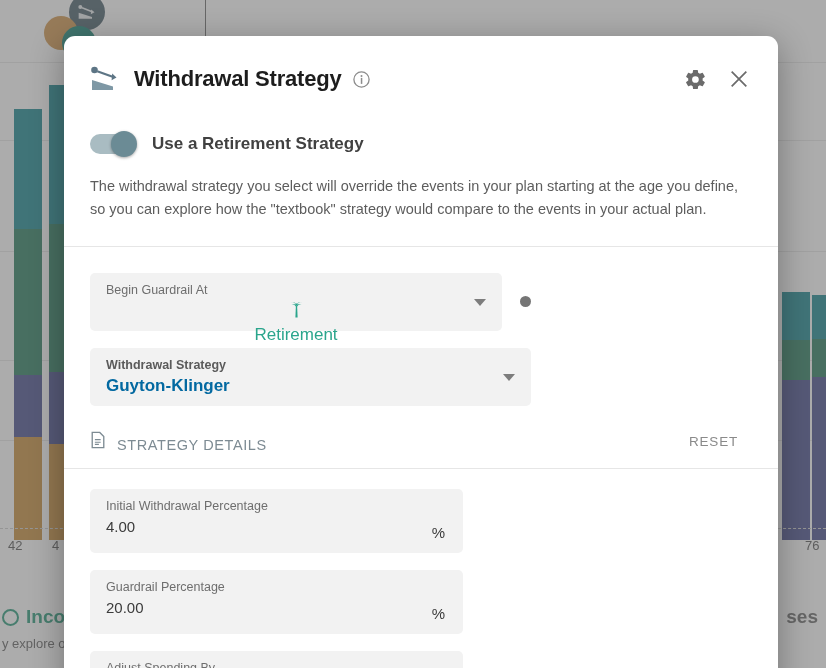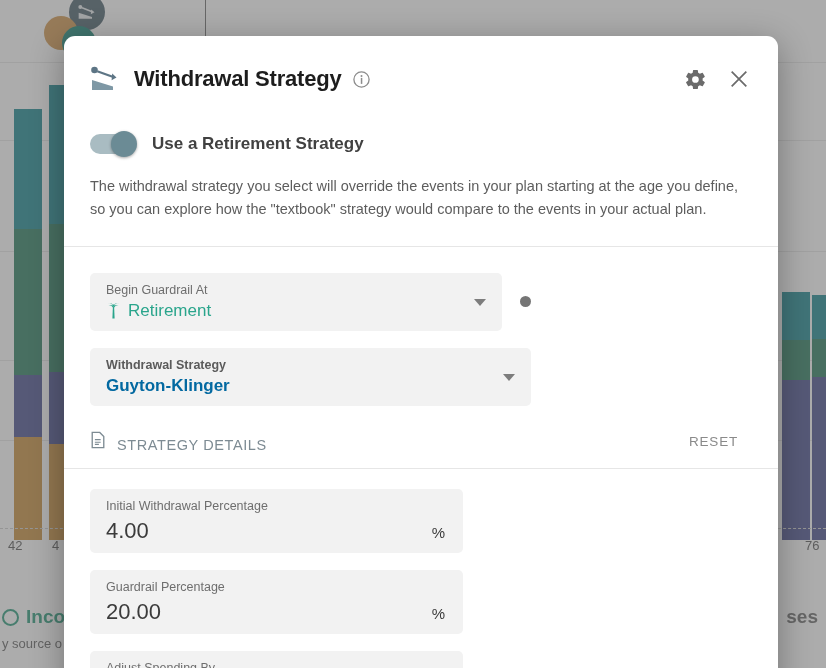--- a/index.html
+++ b/index.html
@@ -76,21 +76,21 @@
 
   .divider { height: 1px; background: #e6e6e6; margin: 24px 0 0 0; }
 
   .body-pad { padding: 0 26px; }
 
   .field {
     position: relative; background: #f2f2f2; border-radius: 5px;
     height: 58px; padding: 10px 16px 0 16px;
   }
   .field-label { font-size: 12.5px; color: #6e6e6e; line-height: 1.25; }
-  .field-value { font-size: 17px; color: #3b3b3b; margin-top: 2px; }
+  .field-value { font-size: 17px; color: #3b3b3b; margin-top: 2px; flex-direction: column; }
   .field-value.teal { color: #2aa58c; display: flex; align-items: center; gap: 7px; }
   .field-value.bold { font-weight: bold; color: #0369a1; }
   .caret {
     position: absolute; right: 16px; top: 50%; margin-top: -3px;
     width: 0; height: 0; border-left: 6px solid transparent; border-right: 6px solid transparent;
     border-top: 7px solid #7d7d7d;
   }
   .palm { width: 15px; height: 17px; flex: none; }
 
   .field-row { display: flex; align-items: center; }
@@ -98,21 +98,21 @@
     width: 11px; height: 11px; border-radius: 50%; background: #757575; margin-left: 18px; flex: none;
   }
 
   .actions { display: flex; align-items: center; height: 52px; margin-top: 10px; }
   .details-btn { display: flex; align-items: flex-end; gap: 11px; cursor: pointer; }
   .details-text { font-size: 14.5px; letter-spacing: 0.6px; color: #7d8b93; }
   .reset-btn { margin-left: auto; margin-right: 14px; font-size: 13.5px; letter-spacing: 0.8px; color: #8a8a8a; cursor: pointer; text-align: right; }
 
   .pct { position: absolute; right: 18px; bottom: 12px; font-size: 15px; color: #3b3b3b; }
   .num-field { margin-bottom: 17px; width: 373px; height: 64px; }
-  .num-field .field-value { font-size: 22px; margin-top: 3px; }
+  .num-field .field-value { font-size: 15px; margin-top: 3px; }
 </style>
 </head>
 <body>
 
 <div id="backdrop">
   <div class="chart-area">
     <div class="gridline" style="top:62px"></div>
     <div class="gridline" style="top:140px"></div>
     <div class="gridline" style="top:251px"></div>
     <div class="gridline" style="top:360px"></div>
@@ -165,21 +165,21 @@
   <div id="xticks-host">
       <div class="xtick" style="left: 8px;">42</div>
       <div class="xtick" style="left: 52px;">4</div>
       <div class="xtick" style="left: 805px;">76</div>
     </div>
 
   <div class="legend-row">
     <div class="legend-item" style="left:2px; top:6px;">
       <span class="legend-dot"></span>
       <span class="legend-label">Income</span>
-      <span class="legend-sub">y source o</span>
+      <span class="legend-sub">y explore o</span>
     </div>
     <div class="legend-right">ses</div>
   </div>
 </div>
 
 <div id="dim"></div>
 
 <div id="modal">
 
   <div class="modal-header">

